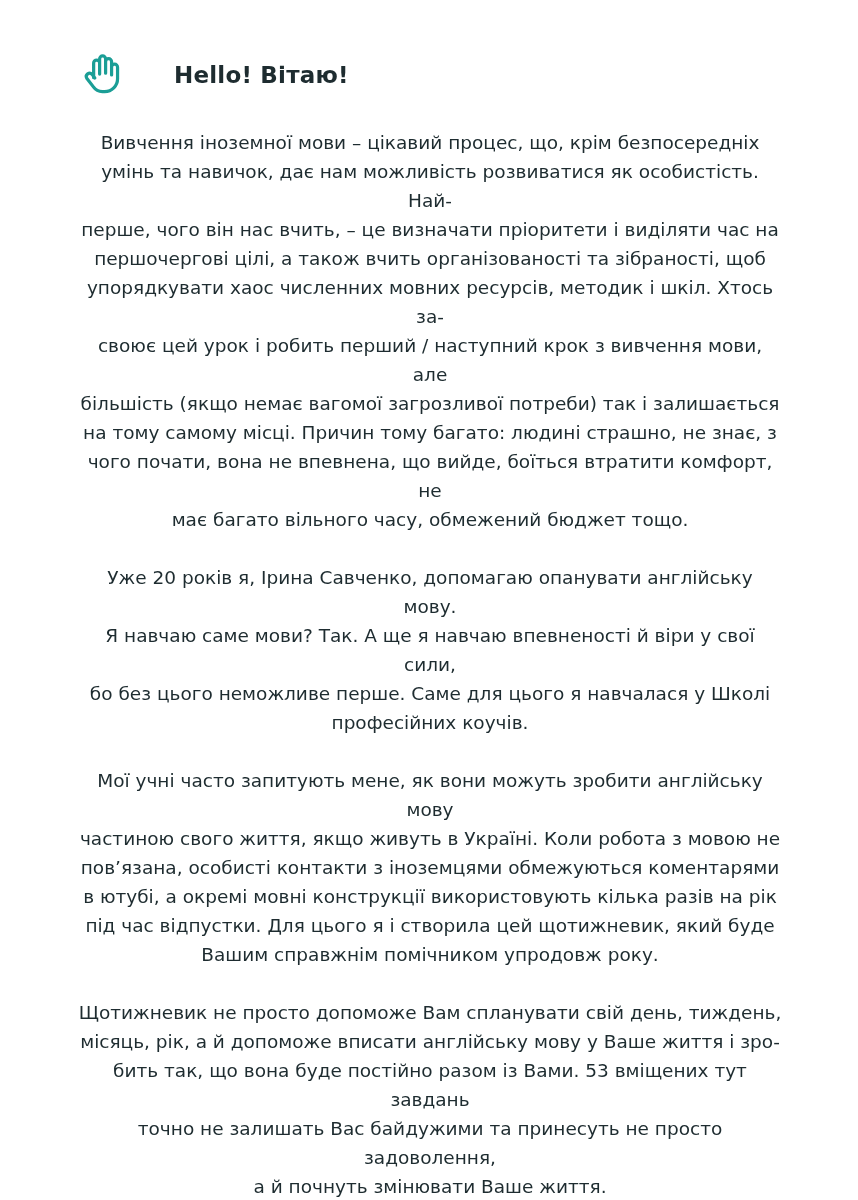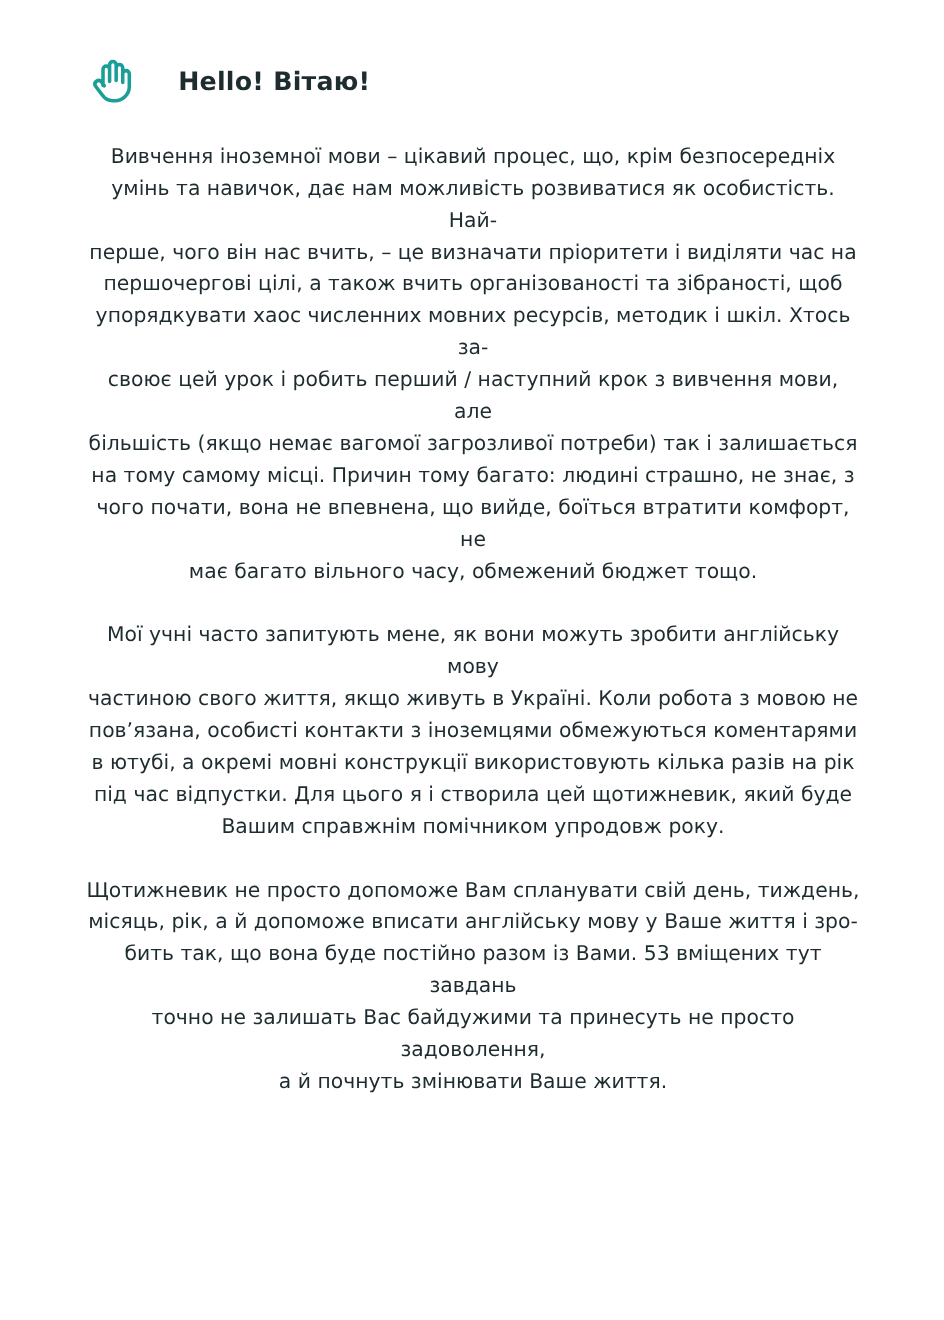--- a/index.html
+++ b/index.html
@@ -33,21 +33,21 @@
     width:46px;
     height:46px;
     display:inline-flex;
     align-items:center;
     justify-content:center;
     color:var(--accent);
     flex:0 0 auto;
   }
   .hand svg{width:46px;height:46px;display:block;}
   h1.title{
-    margin:0;
+    margin:12px;
     font-size:23px;
     font-weight:600;
     letter-spacing:0.2px;
     color:var(--text);
   }
   .body-text{
     font-size:18.5px;
     line-height:29px;
     font-weight:500;
   }
@@ -83,20 +83,24 @@
         <p class="para">Вивчення іноземної мови – цікавий процес, що, крім безпосередніх
 умінь та навичок, дає нам можливість розвиватися як особистість. Най-
 перше, чого він нас вчить, – це визначати пріоритети і виділяти час на
 першочергові цілі, а також вчить організованості та зібраності, щоб
 упорядкувати хаос численних мовних ресурсів, методик і шкіл. Хтось за-
 своює цей урок і робить перший / наступний крок з вивчення мови, але
 більшість (якщо немає вагомої загрозливої потреби) так і залишається
 на тому самому місці. Причин тому багато: людині страшно, не знає, з
 чого почати, вона не впевнена, що вийде, боїться втратити комфорт, не
 має багато вільного часу, обмежений бюджет тощо.</p>
+        <p class="para">Уже 20 років я, Ірина Савченко, допомагаю опанувати англійську мову.
+Я навчаю саме мови? Так. А ще я навчаю впевненості й віри у свої сили,
+бо без цього неможливе перше. Саме для цього я навчалася у Школі
+професійних коучів.</p>
         <p class="para">Мої учні часто запитують мене, як вони можуть зробити англійську мову
 частиною свого життя, якщо живуть в Україні. Коли робота з мовою не
 пов’язана, особисті контакти з іноземцями обмежуються коментарями
 в ютубі, а окремі мовні конструкції використовують кілька разів на рік
 під час відпустки. Для цього я і створила цей щотижневик, який буде
 Вашим справжнім помічником упродовж року.</p>
         <p class="para">Щотижневик не просто допоможе Вам спланувати свій день, тиждень,
 місяць, рік, а й допоможе вписати англійську мову у Ваше життя і зро-
 бить так, що вона буде постійно разом із Вами. 53 вміщених тут завдань
 точно не залишать Вас байдужими та принесуть не просто задоволення,

